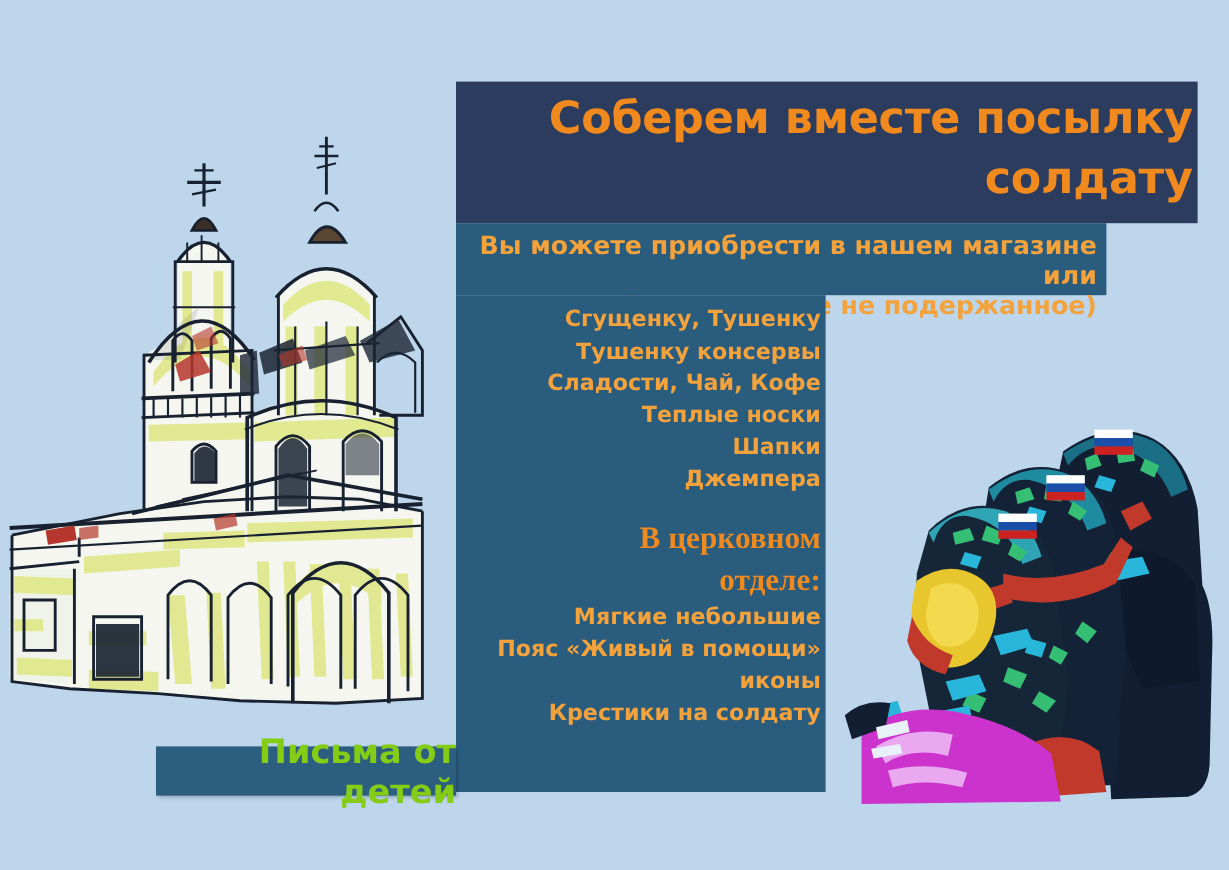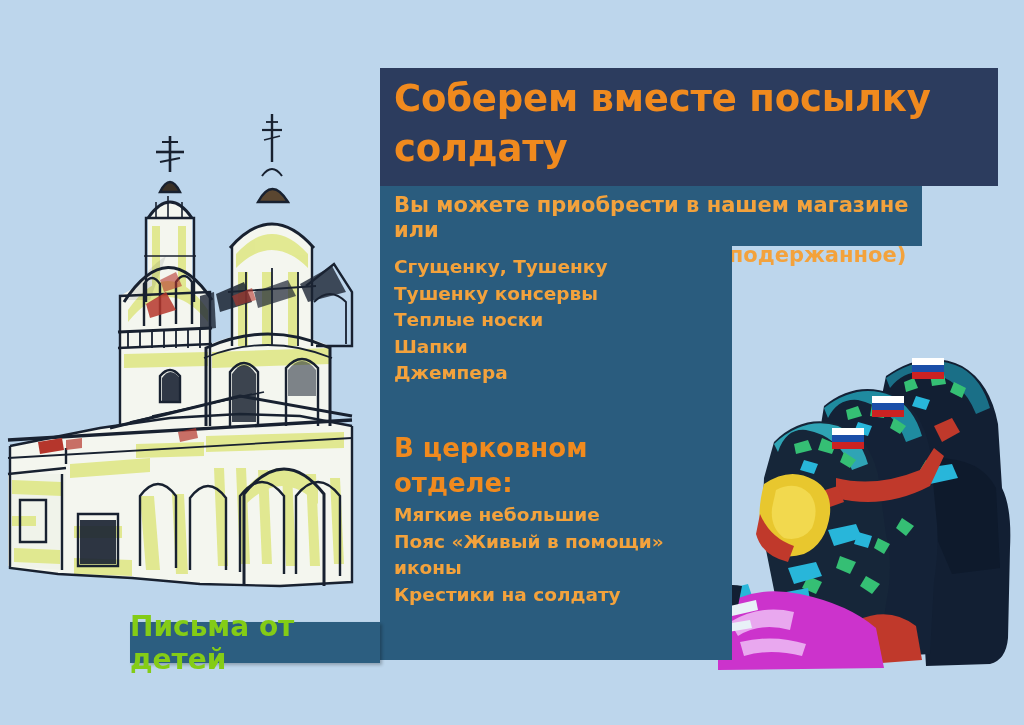--- a/index.html
+++ b/index.html
@@ -3,21 +3,21 @@
 <meta charset="utf-8">
 <title>Poster</title>
 <style>
   html,body{margin:0;padding:0;}
   body{
     width:1024px;height:725px;
     background:#bdd6ec;
     font-family:"DejaVu Sans","Liberation Sans",sans-serif;
     overflow:hidden;
   }
-  #poster{position:relative;width:1024px;height:725px;background:#bdd6ec;overflow:hidden;}
+  #poster{position:relative;width:1024px;height:725px;background:#bdd6ec;overflow:hidden;text-align:right;}
 
   
   #church-art{position:absolute;left:0;top:96px;width:376px;height:524px;}
   #church-art svg{display:block;width:100%;height:100%;}
 
   
   #soldiers-art{position:absolute;left:690px;top:338px;width:334px;height:342px;}
   #soldiers-art svg{display:block;width:100%;height:100%;}
 
   
@@ -41,32 +41,33 @@
   }
   #subtitle-text{
     position:absolute;left:14px;top:7px;width:520px;
     color:#f3a23c;
     font-weight:bold;
     font-size:21px;
     line-height:25px;
     white-space:pre-line;
   }
   #body-panel{
-    left:380px;top:246px;width:352px;height:414px;
+    left:380px;top:246px;width:308px;height:414px;
     background:#2a5c7e;
   }
   .body-list{
     position:absolute;left:14px;width:290px;
     color:#f3a23c;font-weight:bold;
   }
   #goods-list{top:8px;font-size:18.5px;line-height:26.5px;}
   #church-heading{
     position:absolute;left:14px;top:185px;width:290px;
     color:#f08a1e;font-weight:bold;font-size:26px;line-height:35px;
     white-space:pre-line;
+    font-family:Liberation Serif, serif;
   }
   #church-list{top:256px;font-size:18.5px;line-height:26.5px;}
   .line{display:block;white-space:nowrap;}
 
   #letters-banner{
     left:130px;top:622px;width:250px;height:41px;
     background:#2c5e80;
     box-shadow:2px 2px 3px rgba(0,0,0,.25);
   }
   #letters-text{
@@ -326,20 +327,21 @@
   <div class="panel" id="subtitle-panel">
     <div id="subtitle-text">Вы можете приобрести  в нашем магазине или
 принести (только новое не подержанное)</div>
   </div>
 
   <div class="panel" id="body-panel">
 
     <div class="body-list" id="goods-list">
       <span class="line">Сгущенку, Тушенку</span>
       <span class="line">Тушенку консервы</span>
+      <span class="line">Сладости, Чай, Кофе</span>
       <span class="line">Теплые носки</span>
       <span class="line">Шапки</span>
       <span class="line">Джемпера</span>
     </div>
 
     <div id="church-heading">В церковном
 отделе:</div>
 
     <div class="body-list" id="church-list">
       <span class="line">Мягкие небольшие</span>

